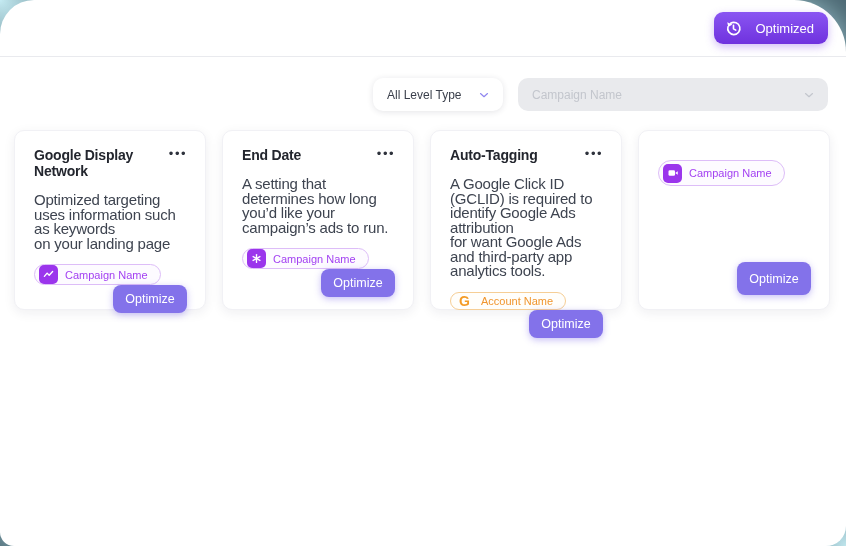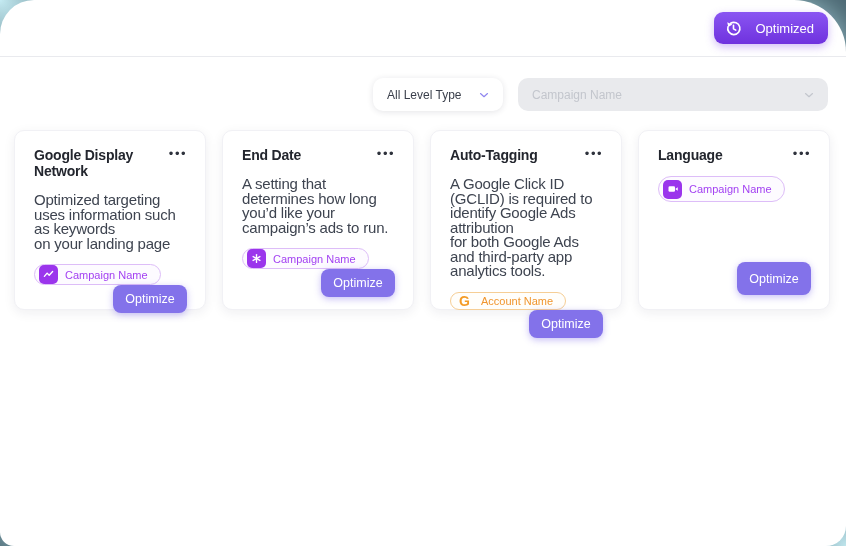--- a/index.html
+++ b/index.html
@@ -174,33 +174,29 @@
         </div>
         <button class="btn-optimize">Optimize</button>
       </div>
 
       <div class="card">
         <div class="card-head">
           <div class="card-title">Auto-Tagging</div>
           <div class="menu-dots"></div>
         </div>
         <div class="card-desc">A Google Click ID (GCLID) is required to identify Google Ads attribution
-for both Google Ads and third-party app analytics tools.</div>
+for want Google Ads and third-party app analytics tools.</div>
         <div class="tag orange">
           <span class="g-letter">G</span>
           <span>Account Name</span>
         </div>
         <button class="btn-optimize">Optimize</button>
       </div>
 
       <div class="card">
-        <div class="card-head">
-          <div class="card-title">Language</div>
-          <div class="menu-dots"></div>
-        </div>
         <div class="tag purple">
           <span class="tag-icon-box">
             <svg width="12" height="12" viewBox="0 0 24 24">
               <rect x="3" y="6.5" width="13" height="11" rx="2.5" fill="#fff"></rect>
               <path d="M16.5 12 L21.5 8.5 V15.5 Z" fill="#fff"></path>
             </svg>
           </span>
           <span>Campaign Name</span>
         </div>
         <button class="btn-optimize">Optimize</button>

